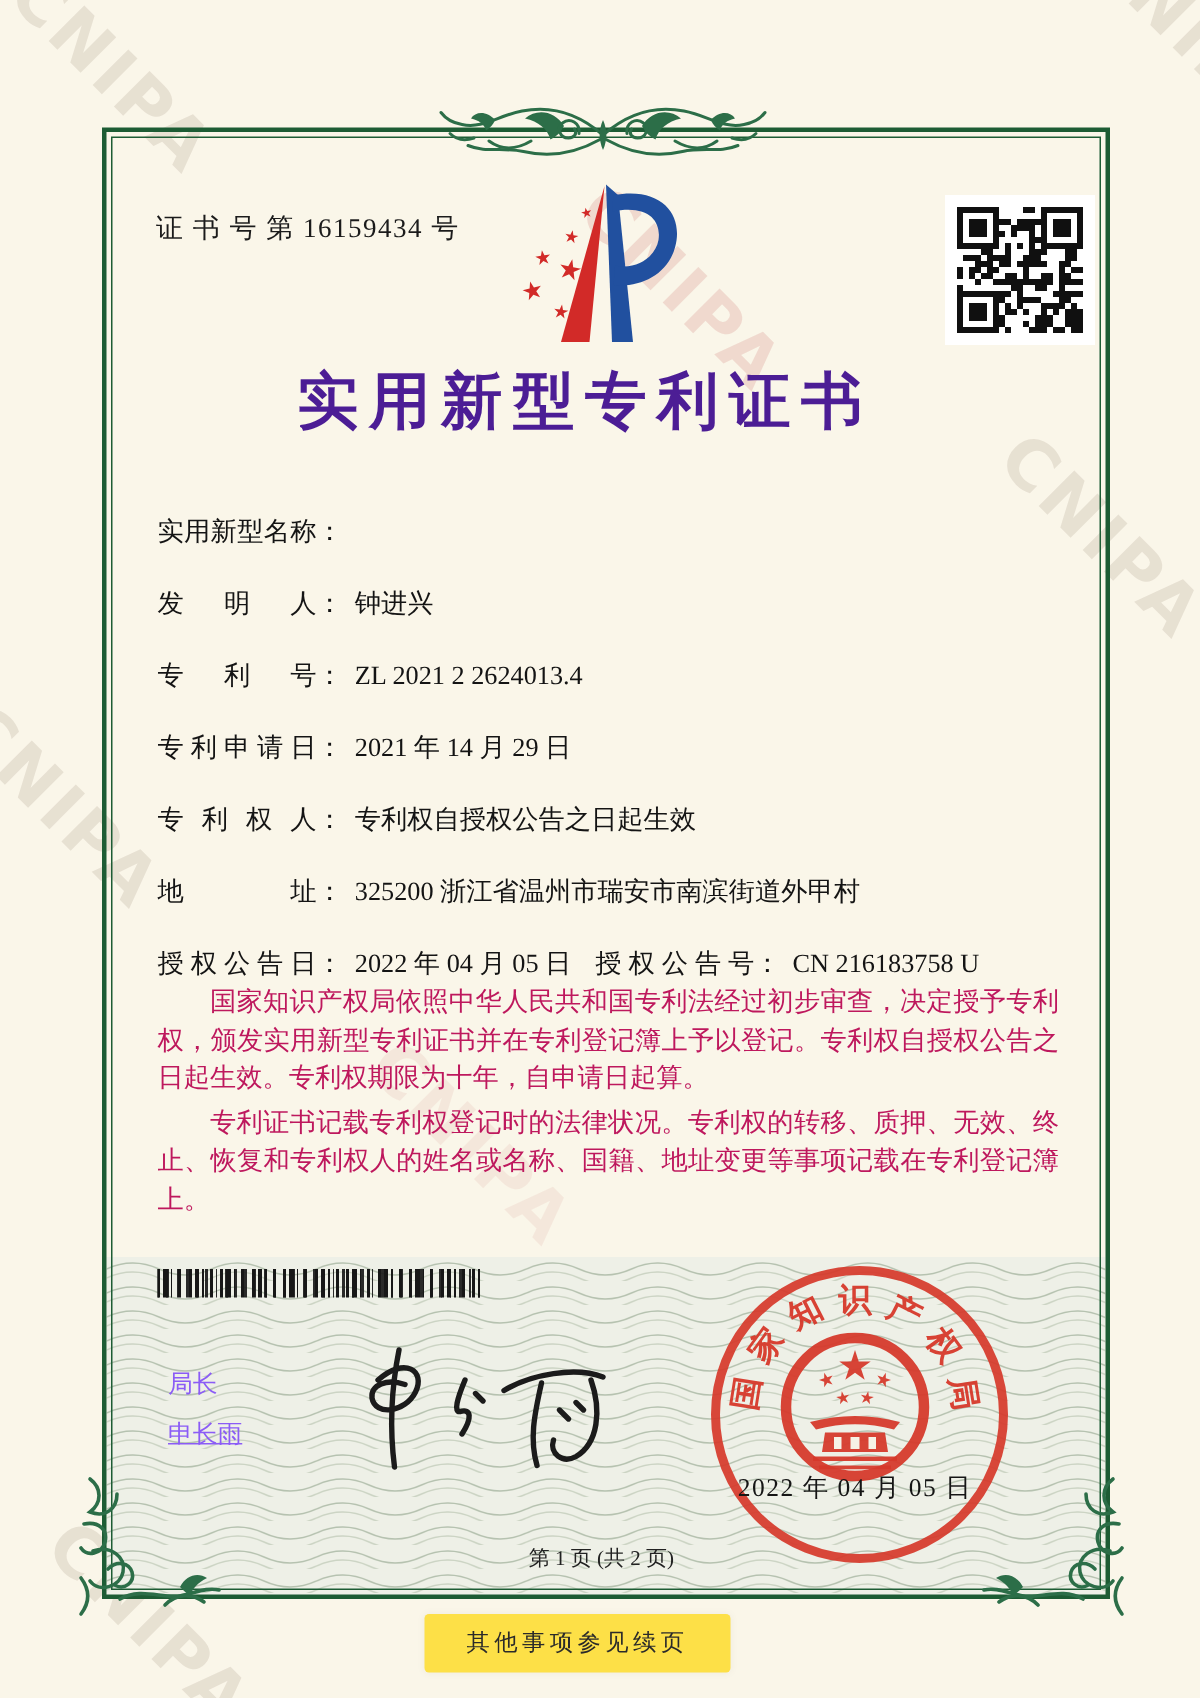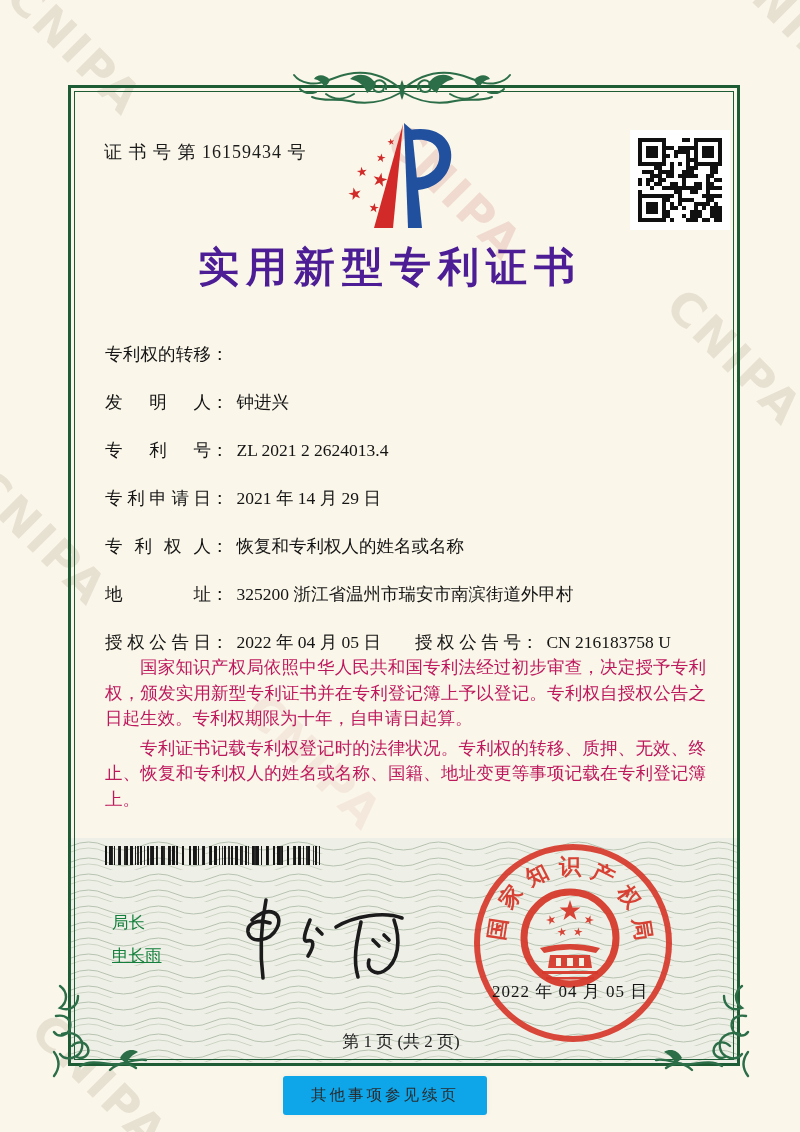--- a/index.html
+++ b/index.html
@@ -27,47 +27,47 @@
           display:flex;align-items:center;justify-content:center;}
 
   .title{left:68px;top:240px;width:644px;text-align:center;font-size:41px;font-weight:bold;
          letter-spacing:7px;color:#4c1d95;}
 
   .fields{left:105px;top:342px;width:620px;font-size:17.5px;}
   .frow{height:48px;display:flex;align-items:flex-start;line-height:24px;white-space:nowrap;}
   .flabel{display:inline-block;width:106px;text-align:justify;text-align-last:justify;}
   .fcolon{display:inline-block;margin-right:8px;}
   .fvalue{display:inline-block;}
-  .grp2{margin-left:34px;}
+  .grp2{margin-left:16px;}
 
   .paras{left:105px;top:655px;width:601px;font-size:17.5px;line-height:25.6px;
          text-align:justify;color:#be185d;}
   .paras p{margin:0 0 4px 0;text-indent:2em;}
 
   .barcode{left:105px;top:846px;width:215px;height:19px;
     background:
      repeating-linear-gradient(90deg,#171717 0 2px,transparent 2px 4px,#171717 4px 7px,transparent 7px 9px,#171717 9px 10px,transparent 10px 14px,#171717 14px 16px,transparent 16px 21px),
      repeating-linear-gradient(90deg,rgba(25,25,25,.92) 0 1px,transparent 1px 6px,rgba(25,25,25,.92) 6px 8px,transparent 8px 13px);}
 
   .signer{position:absolute;left:112px;font-family:"Liberation Sans","DejaVu Sans",sans-serif;
-          font-size:16.5px;color:#15803d;}
+          font-size:16.5px;color:#8b5cf6;}
   .sig-svg{left:232px;top:892px;width:200px;height:95px;}
 
   .seal{left:472px;top:842px;width:196px;height:196px;}
   .seal-ring{position:absolute;left:2px;top:2px;width:186px;height:186px;border:6px solid rgba(214,56,42,.92);
              border-radius:50%;}
   .seal-char{position:absolute;font-size:22px;font-weight:bold;color:rgba(214,56,42,.95);
              font-family:"Liberation Serif",serif;}
   .emblem{position:absolute;left:46px;top:44px;width:104px;height:104px;}
   .seal-date{position:absolute;left:-14px;top:138px;width:224px;text-align:center;
              font-size:17px;color:#151515;letter-spacing:1px;}
 
-  .page-no{left:68px;top:1030px;width:666px;text-align:center;font-size:17px;color:#222;}
-
-  .cont-box{left:283px;top:1076px;background:#0ea5e9;border-radius:3px;padding:9px 28px;
+  .page-no{left:68px;top:1030px;width:666px;text-align:center;font-size:14px;color:#222;}
+
+  .cont-box{left:283px;top:1076px;background:#fde047;border-radius:3px;padding:9px 28px;
             box-shadow:0 0 6px rgba(0,0,0,.05);}
   .cont-note{font-size:15.5px;letter-spacing:3px;color:#2a2a2a;}
 </style>
 </head>
 <body>
 
 <span class="wm" style="left:-10px;top:20px;">CNIPA</span>
 <span class="wm" style="left:710px;top:-5px;">CNIPA</span>
 <span class="wm pink" style="left:370px;top:165px;">CNIPA</span>
 <span class="wm" style="left:650px;top:330px;">CNIPA</span>
@@ -408,42 +408,42 @@
         <rect x="76" y="80" width="4" height="4"></rect>
         <rect x="80" y="80" width="4" height="4"></rect>
       </g>
     </svg>
 </div>
 
 <div class="abs title">实用新型专利证书</div>
 
 <div class="abs fields">
   <div class="frow">
-    <span class="flabel">专利权的转移</span>
+    <span class="flabel">实用新型名称</span>
       <span class="fcolon">：</span>
   </div>
   <div class="frow">
     <span class="flabel">发明人</span>
       <span class="fcolon">：</span>
       <span class="fvalue">钟进兴</span>
   </div>
   <div class="frow">
     <span class="flabel">专利号</span>
       <span class="fcolon">：</span>
       <span class="fvalue">ZL 2021 2 2624013.4</span>
   </div>
   <div class="frow">
     <span class="flabel">专利申请日</span>
       <span class="fcolon">：</span>
       <span class="fvalue">2021 年 14 月 29 日</span>
   </div>
   <div class="frow">
     <span class="flabel">专利权人</span>
       <span class="fcolon">：</span>
-      <span class="fvalue">恢复和专利权人的姓名或名称</span>
+      <span class="fvalue">专利权自授权公告之日起生效</span>
   </div>
   <div class="frow">
     <span class="flabel">地址</span>
       <span class="fcolon">：</span>
       <span class="fvalue">325200 浙江省温州市瑞安市南滨街道外甲村</span>
   </div>
   <div class="frow">
     <span class="flabel">授权公告日</span>
       <span class="fcolon">：</span>
       <span class="fvalue">2022 年 04 月 05 日</span>

